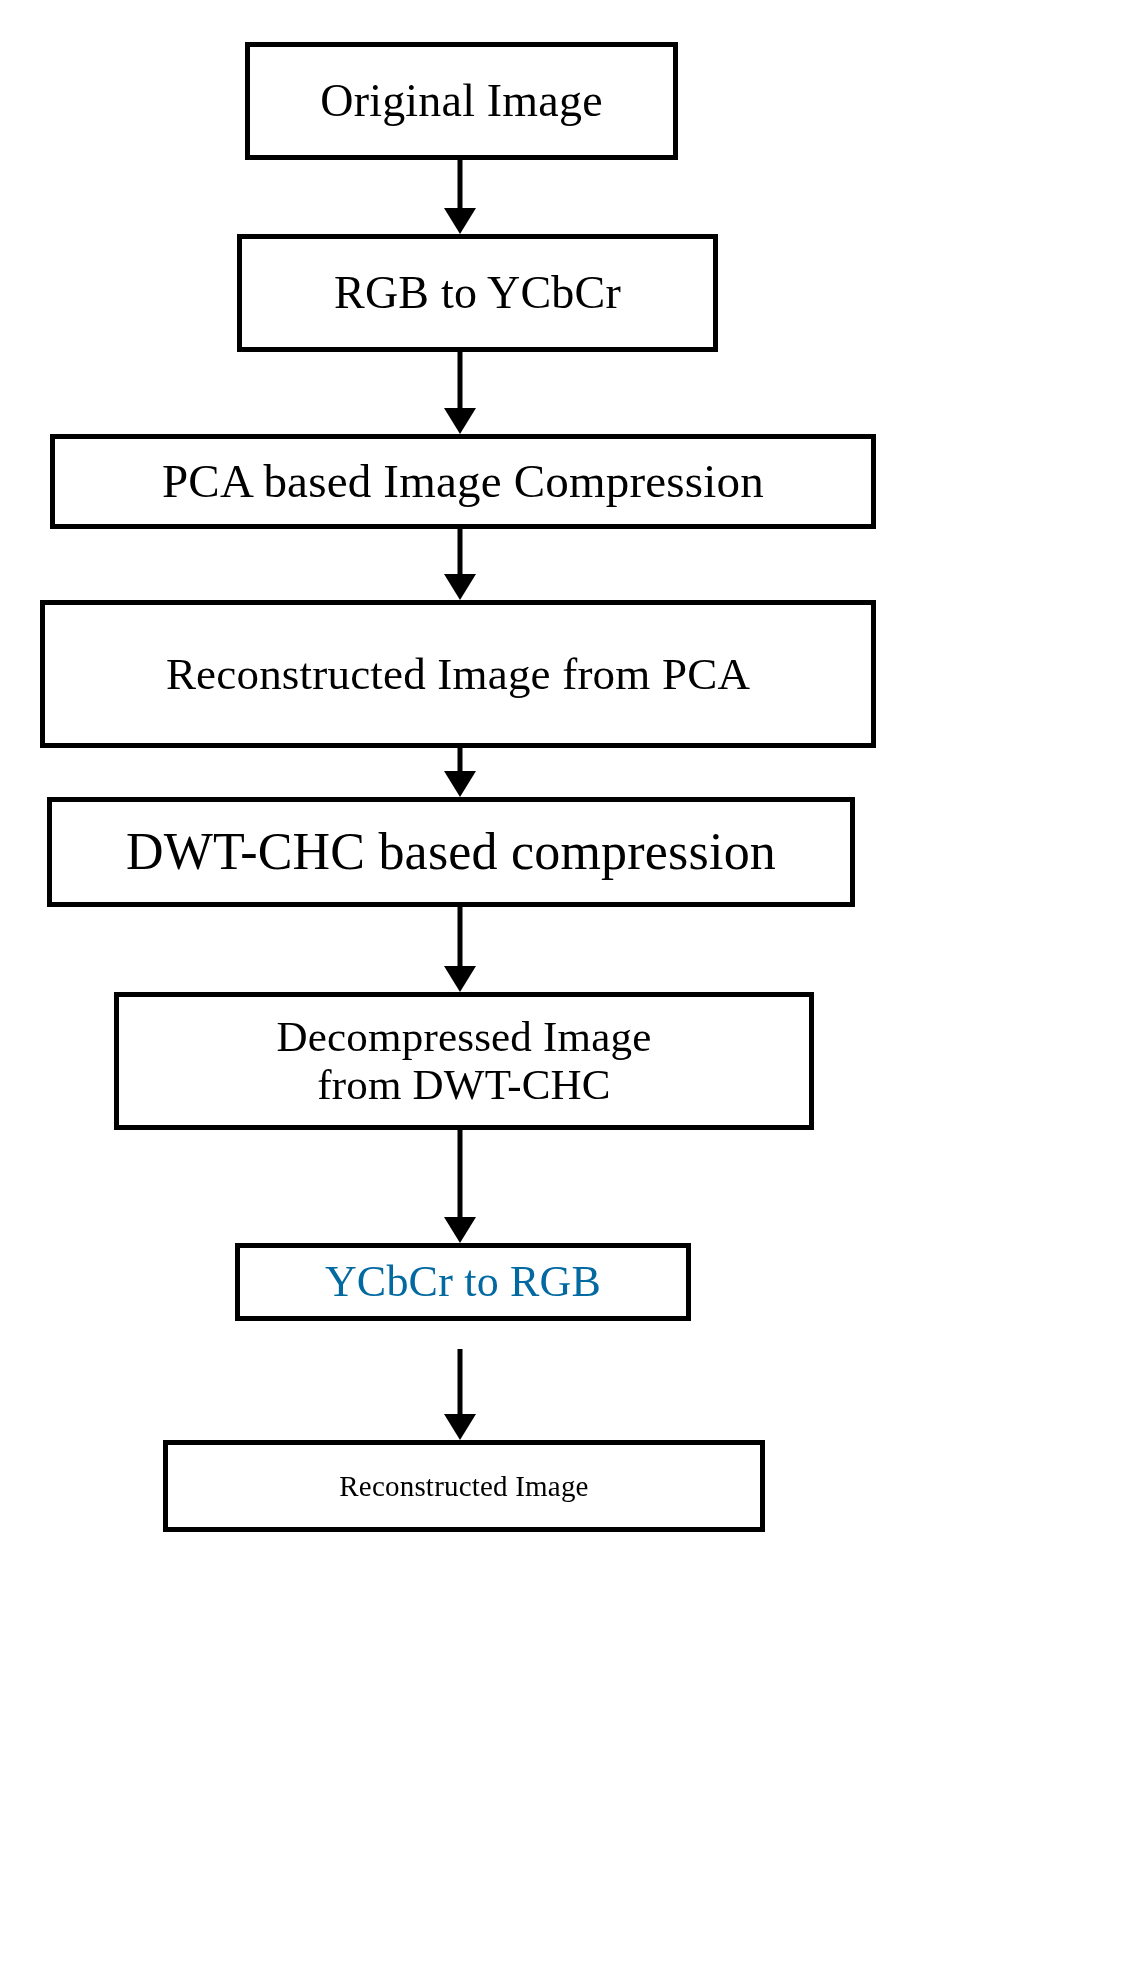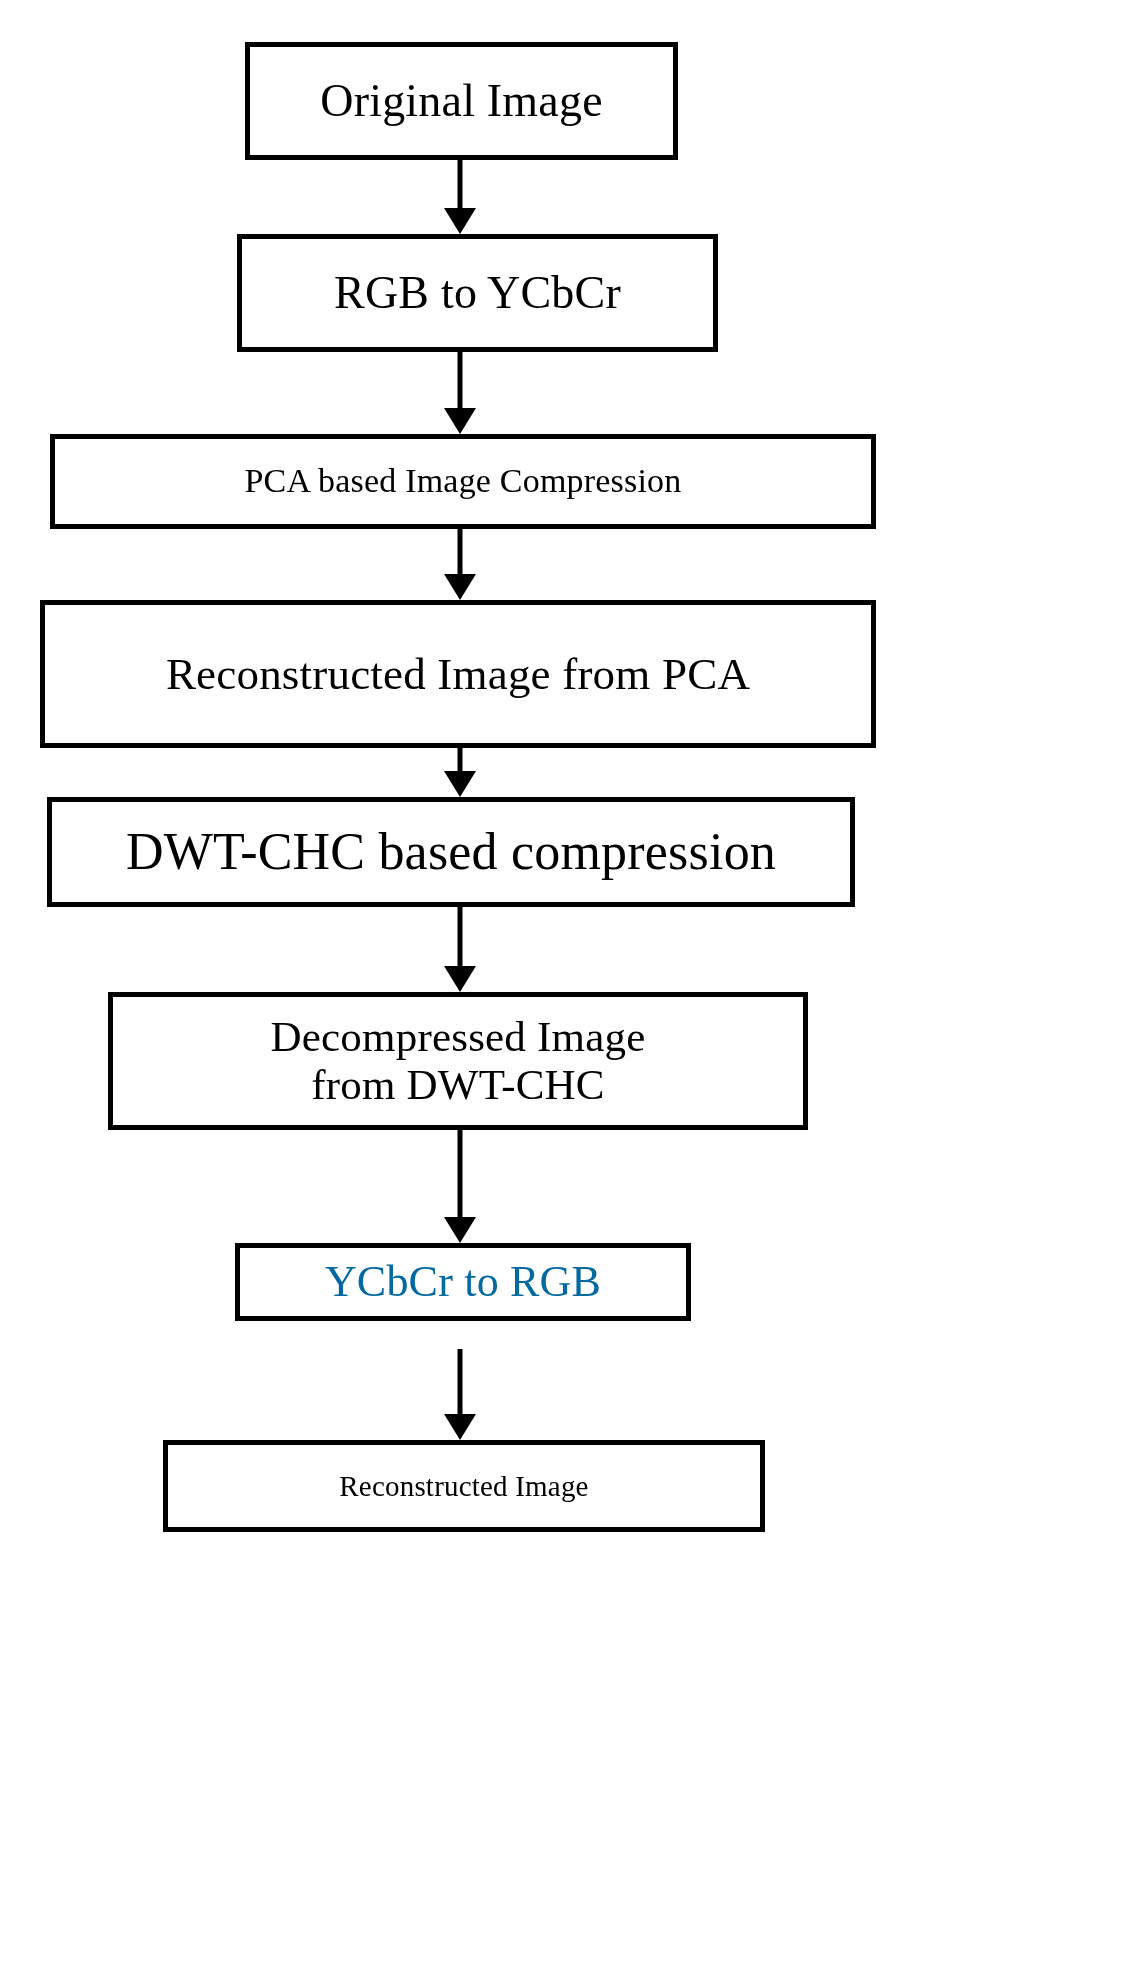--- a/index.html
+++ b/index.html
@@ -98,20 +98,20 @@
     <div class="arrow" style="left: 440px; top: 1130px; width: 40px; height: 113px;">
       <div class="shaft" style="height: 89px;"></div>
       <div class="head"></div>
     </div>
     <div class="arrow" style="left: 440px; top: 1349px; width: 40px; height: 91px;">
       <div class="shaft" style="height: 67px;"></div>
       <div class="head"></div>
     </div>
     <div class="node" style="left: 245px; top: 42px; width: 433px; height: 118px; font-size: 46px; border-color: rgb(0, 0, 0); color: rgb(0, 0, 0);"><span class="node-label">Original Image</span></div>
     <div class="node" style="left: 237px; top: 234px; width: 481px; height: 118px; font-size: 46px; border-color: rgb(0, 0, 0); color: rgb(0, 0, 0);"><span class="node-label">RGB to YCbCr</span></div>
-    <div class="node" style="left: 50px; top: 434px; width: 826px; height: 95px; font-size: 34px; border-color: rgb(0, 0, 0); color: rgb(0, 0, 0);"><span class="node-label">PCA based Image Compression</span></div>
+    <div class="node" style="left: 50px; top: 434px; width: 826px; height: 95px; font-size: 47px; border-color: rgb(0, 0, 0); color: rgb(0, 0, 0);"><span class="node-label">PCA based Image Compression</span></div>
     <div class="node" style="left: 40px; top: 600px; width: 836px; height: 148px; font-size: 45px; border-color: rgb(0, 0, 0); color: rgb(0, 0, 0);"><span class="node-label">Reconstructed Image from PCA</span></div>
     <div class="node" style="left: 47px; top: 797px; width: 808px; height: 110px; font-size: 52px; border-color: rgb(0, 0, 0); color: rgb(0, 0, 0);"><span class="node-label">DWT-CHC based compression</span></div>
-    <div class="node" style="left: 108px; top: 992px; width: 700px; height: 138px; font-size: 43px; border-color: rgb(0, 0, 0); color: rgb(0, 0, 0);"><span class="node-label">Decompressed Image
+    <div class="node" style="left: 114px; top: 992px; width: 700px; height: 138px; font-size: 43px; border-color: rgb(0, 0, 0); color: rgb(0, 0, 0);"><span class="node-label">Decompressed Image
 from DWT-CHC</span></div>
     <div class="node" style="left: 235px; top: 1243px; width: 456px; height: 78px; font-size: 44px; border-color: rgb(0, 0, 0); color: #0369a1;"><span class="node-label">YCbCr to RGB</span></div>
     <div class="node" style="left: 163px; top: 1440px; width: 602px; height: 92px; font-size: 29px; border-color: rgb(0, 0, 0); color: rgb(0, 0, 0);"><span class="node-label">Reconstructed Image</span></div>
   </div>
 
 </body></html>

